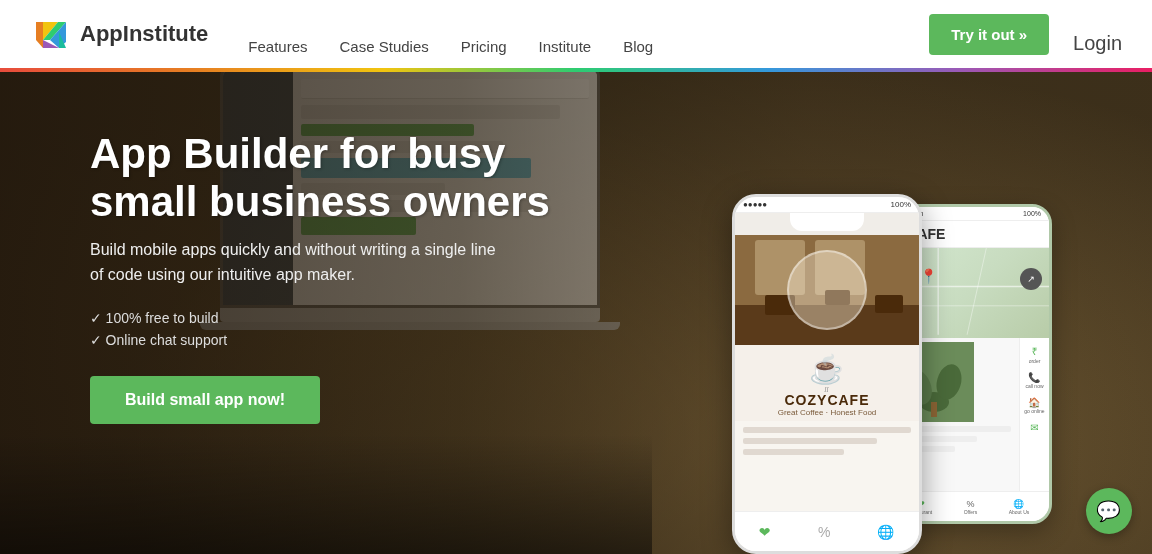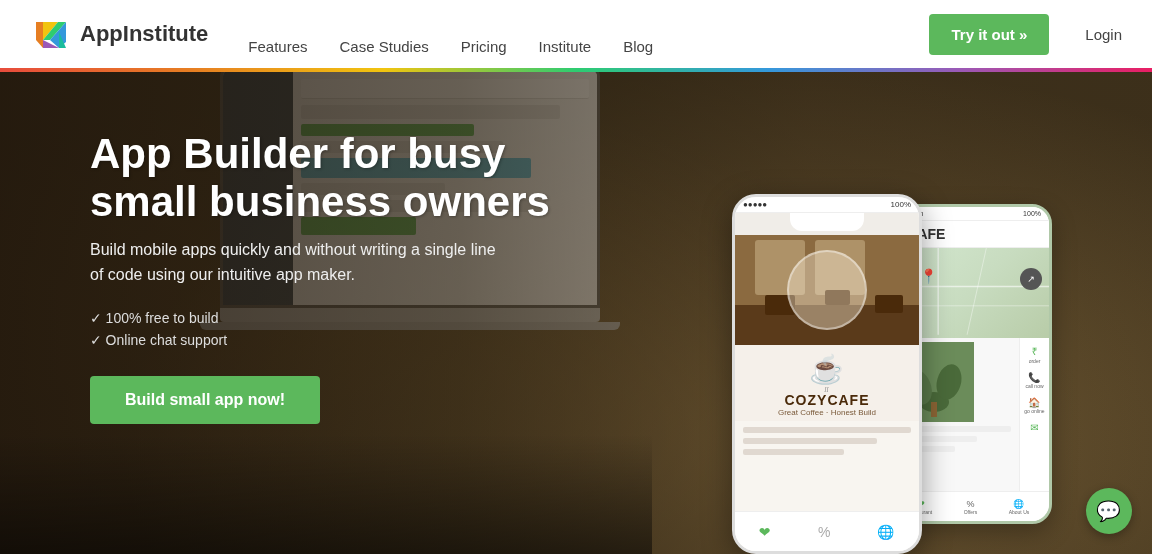--- a/index.html
+++ b/index.html
@@ -41,36 +41,36 @@
     }
     .nav-link {
       font-size: 15px;
       color: #444;
       text-decoration: none;
       cursor: pointer;
       margin-top: 24px;
     }
     .header-right {
       display: flex;
-      align-items: center;
-      gap: 36px;
+      align-items: flex-end;
+      gap: 24px;
       padding-left: 20px;
     }
     .try-btn {
       background: #5cb85c;
       color: #fff;
       border: none;
       padding: 12px 22px;
       font-size: 15px;
       font-weight: 600;
       border-radius: 4px;
       cursor: pointer;
     }
     .login-link {
-      font-size: 15px;
+      font-size: 20px;
       color: #444;
       cursor: pointer;
     }
     .rainbow-bar {
       position: absolute;
       top: 68px; left: 0; right: 0;
       height: 4px;
       background: linear-gradient(to right, #e74c3c, #e67e22, #f1c40f, #2ecc71, #3498db, #9b59b6, #e91e63);
       z-index: 10;
     }
@@ -587,21 +587,21 @@
 
             <circle cx="92" cy="55" r="40" fill="rgba(240,210,150,0.2)"></circle>
           </svg>
           
           <div style="position:absolute; top:50%; left:50%; transform:translate(-50%,-50%); width:80px; height:80px; border-radius:50%; background:rgba(255,255,255,0.25); border: 2px solid rgba(255,255,255,0.4);"></div>
         </div>
         <div class="cafe-logo-area">
           <div class="coffee-cup-icon">☕</div>
           <div style="font-size:6px; color:#888; letter-spacing:1px;">ʃʃ</div>
           <div class="cafe-name">COZYCAFE</div>
-          <div class="cafe-tagline">Great Coffee · Honest Build</div>
+          <div class="cafe-tagline">Great Coffee · Honest Food</div>
         </div>
         <div style="flex:1; background:#f8f5f0; width:100%; padding:6px 8px;">
           <div style="height:6px; background:#e0d8d0; border-radius:2px; margin-bottom:5px;"></div>
           <div style="height:6px; background:#e0d8d0; border-radius:2px; width:80%; margin-bottom:5px;"></div>
           <div style="height:6px; background:#e0d8d0; border-radius:2px; width:60%;"></div>
         </div>
         <div class="phone-bottom-bar">
           <span class="bottom-icon">❤</span>
           <span class="bottom-icon" style="color:#aaa;">%</span>
           <span class="bottom-icon" style="color:#aaa;">🌐</span>

